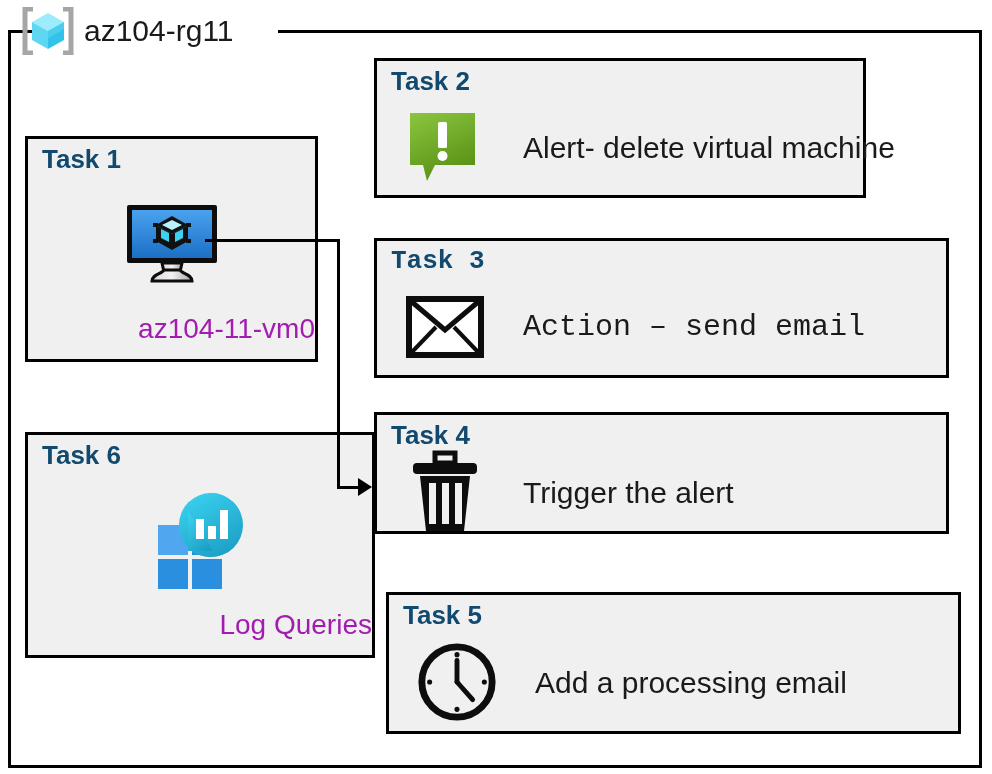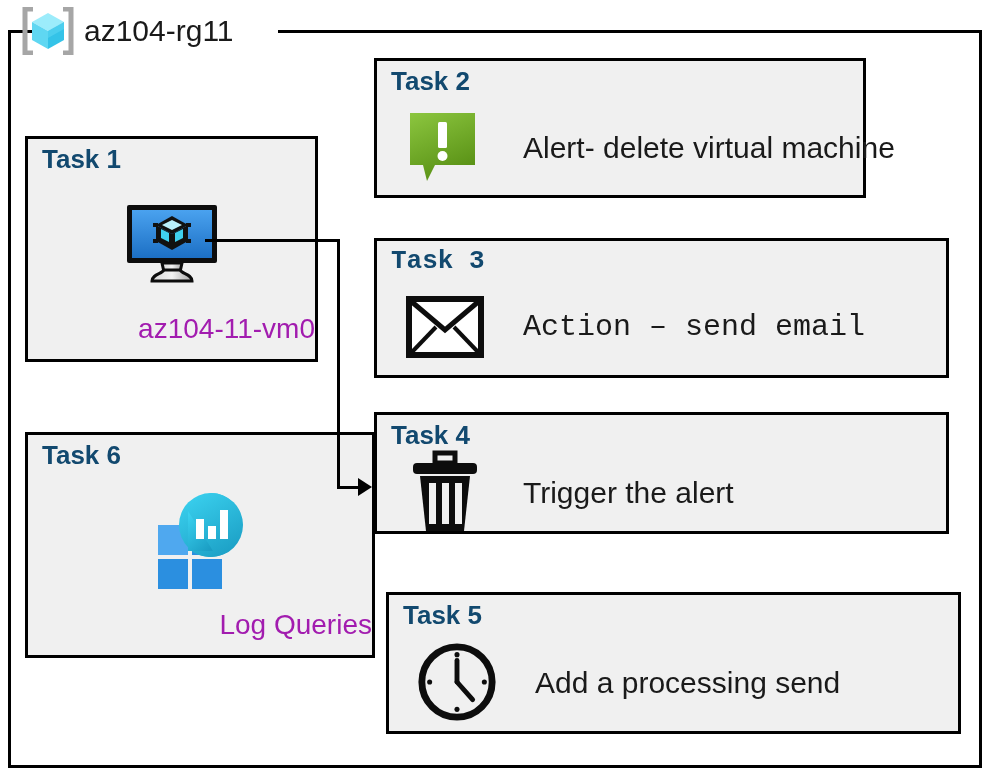--- a/index.html
+++ b/index.html
@@ -242,21 +242,21 @@
 
           <circle cx="43" cy="15" r="2.6" fill="#0d0d0d"></circle>
           <circle cx="71" cy="43" r="2.6" fill="#0d0d0d"></circle>
           <circle cx="43" cy="71" r="2.6" fill="#0d0d0d"></circle>
           <circle cx="15" cy="43" r="2.6" fill="#0d0d0d"></circle>
 
           <path d="M43 43 L43 21" stroke="#0d0d0d" stroke-width="5" stroke-linecap="round" fill="none"></path>
           <path d="M43 43 L59 61" stroke="#0d0d0d" stroke-width="5" stroke-linecap="round" fill="none"></path>
         </svg>
       </div>
-      <div class="card-label">Add a processing send</div>
+      <div class="card-label">Add a processing email</div>
     </div>
   </div>
 
   <div class="conn" style="left:205px;top:239px;width:135px;height:3px;"></div>
   <div class="conn" style="left:337px;top:239px;width:3px;height:249px;"></div>
   <div class="conn" style="left:337px;top:486px;width:24px;height:3px;"></div>
   <div class="conn-arrow" style="left:358px;top:478px;"></div>
 
 </div>
 

